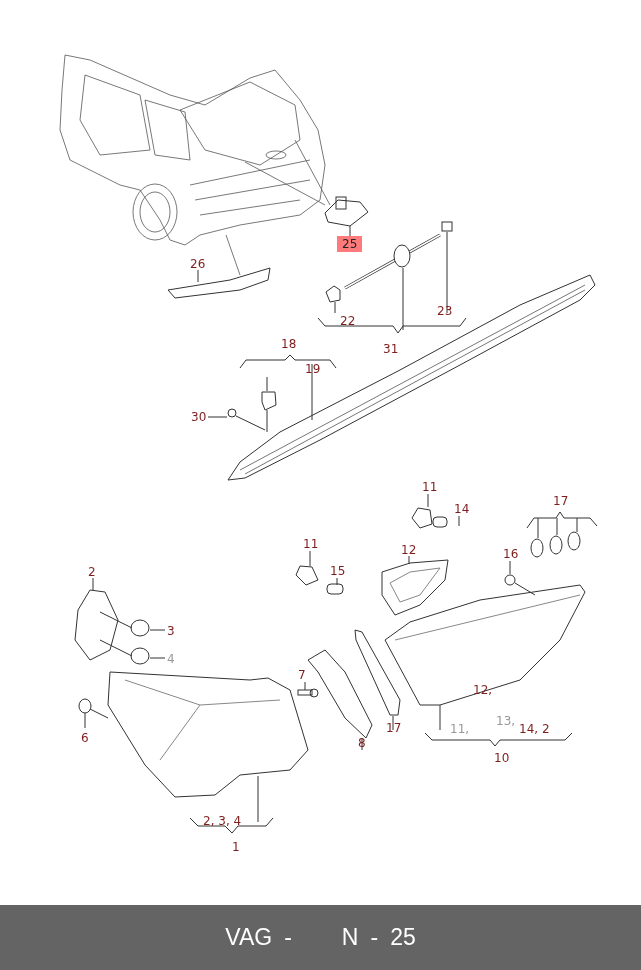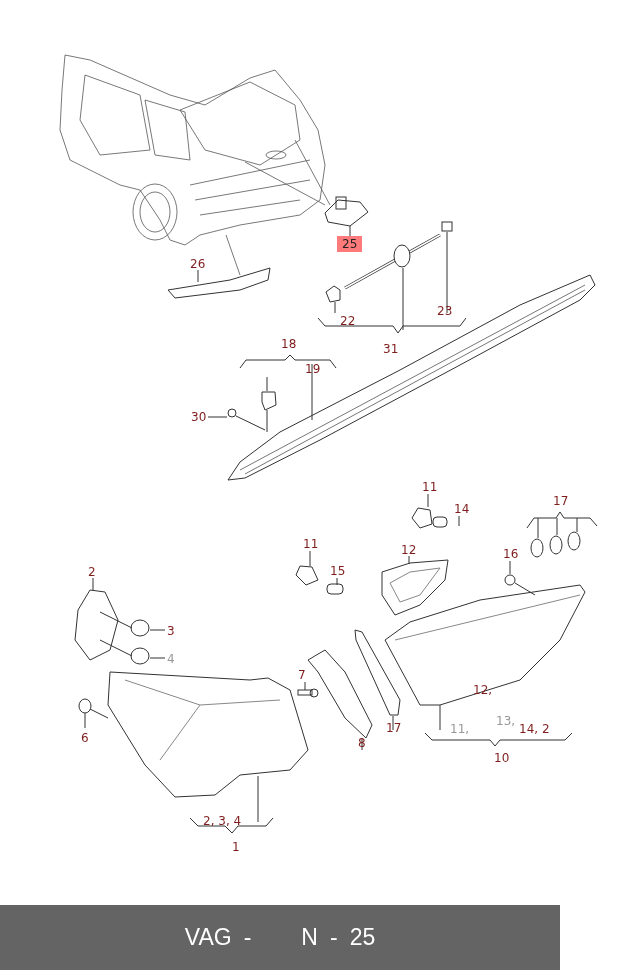--- a/index.html
+++ b/index.html
@@ -2,21 +2,21 @@
 <html><head>
 <meta charset="utf-8">
 <style>
   html, body { margin: 0; padding: 0; }
   body { width: 641px; height: 970px; background: #ffffff; position: relative; overflow: hidden; font-family: "DejaVu Sans", sans-serif; }
   #diagram { position: absolute; left: 0; top: 0; width: 641px; height: 905px; }
   .lbl { position: absolute; font-size: 12px; color: #7f1d1d; line-height: 14px; white-space: nowrap; }
   .lbl.gray { color: #999; }
   .hl { background: #ff7a7a; color: #222; padding: 1px 5px; }
   .wm { position: absolute; color: transparent; -webkit-text-stroke: 1.5px #d6d6d6; font-family: "DejaVu Sans", sans-serif; font-size: 150px; line-height: 150px; }
-  #footer { position: absolute; left: 0; top: 905px; width: 560px; height: 65px; background: #646464; color: #ffffff; display: flex; align-items: center; justify-content: center; font-family: "Liberation Sans", sans-serif; font-size: 23px; }
+  #footer { position: absolute; left: 0; top: 905px; width: 641px; height: 65px; background: #646464; color: #ffffff; display: flex; align-items: center; justify-content: center; font-family: "Liberation Sans", sans-serif; font-size: 23px; }
   #footer span { margin: 0 6px; }
   #footer .gap { width: 26px; }
 </style>
 </head>
 <body>
 
 <div id="diagram">
 
 
   <svg width="641" height="905" viewBox="0 0 641 905" style="position:absolute;left:0;top:0;" fill="none" stroke="#333" stroke-width="1">

